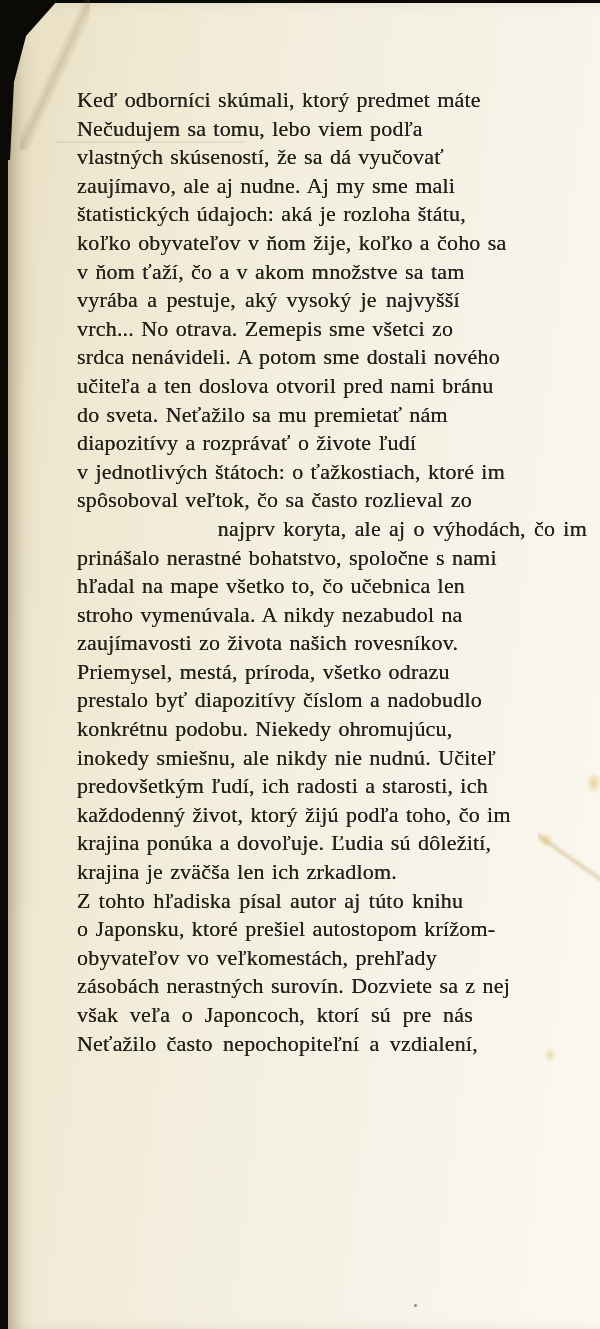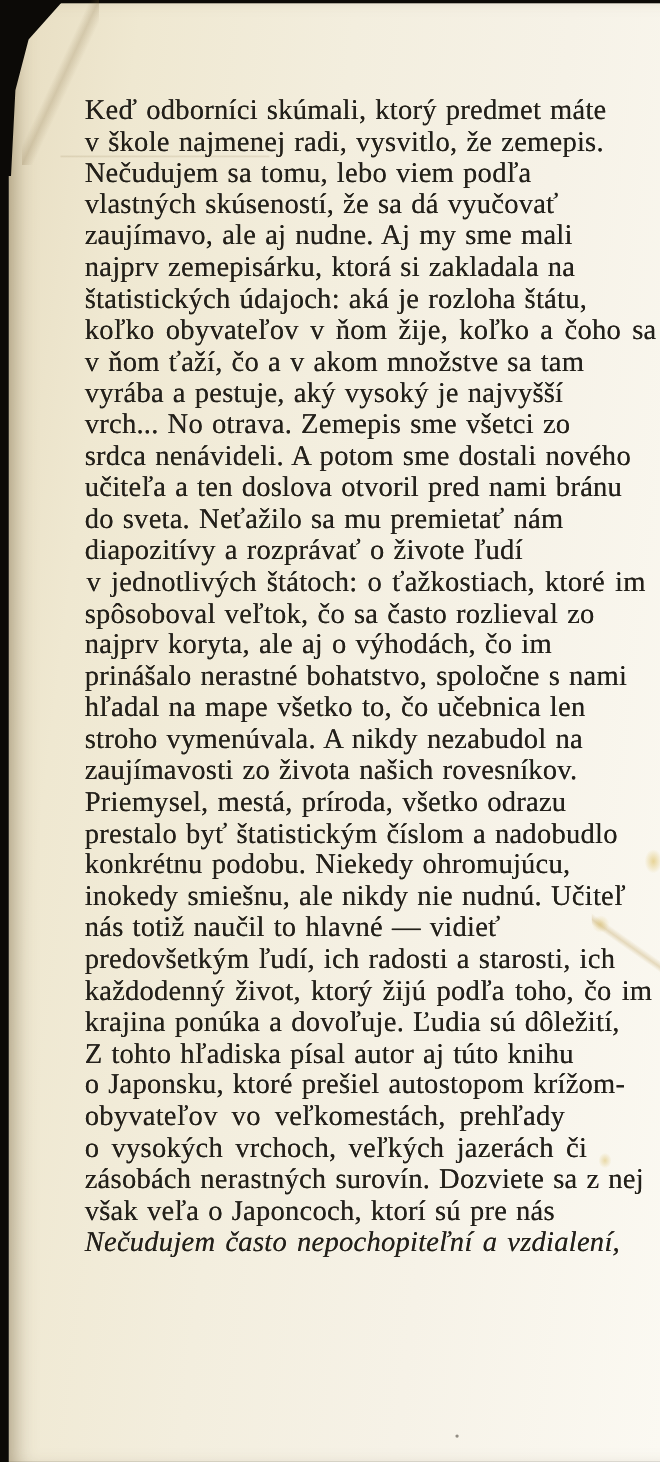--- a/index.html
+++ b/index.html
@@ -107,21 +107,21 @@
     border-radius: 50%;
     pointer-events: none;
   }
 
   
   .text-block {
     position: absolute;
     left: 77px;
     top: 86px;
     width: 510px;
-    font-size: 26px;
+    font-size: 22px;
     line-height: 28.6px;
     color: #23201a;
     letter-spacing: 0.2px;
     word-spacing: 1.5px;
     text-shadow: 0 0 0.5px rgba(35, 32, 26, 0.85);
   }
   .line { white-space: nowrap; }
   
   .line:nth-child(8)  { word-spacing: 3.5px; }
   .line:nth-child(16) { word-spacing: 2.5px; text-align: right; }
@@ -139,49 +139,46 @@
 <div class="crease-tl"></div>
 <div class="crease-top"></div>
 <div class="crease-right"></div>
 <div class="stain stain-1"></div>
 <div class="stain stain-2"></div>
 <div class="stain stain-3"></div>
 <div class="speck"></div>
 
 <div class="text-block">
     <div class="line">Keď odborníci skúmali, ktorý predmet máte</div>
-    <div class="line">v škole najmenej radi, vysvitlo, že zemepis.</div>
     <div class="line">Nečudujem sa tomu, lebo viem podľa</div>
     <div class="line">vlastných skúseností, že sa dá vyučovať</div>
     <div class="line">zaujímavo, ale aj nudne. Aj my sme mali</div>
-    <div class="line">najprv zemepisárku, ktorá si zakladala na</div>
     <div class="line">štatistických údajoch: aká je rozloha štátu,</div>
     <div class="line">koľko obyvateľov v ňom žije, koľko a čoho sa</div>
     <div class="line">v ňom ťaží, čo a v akom množstve sa tam</div>
     <div class="line">vyrába a pestuje, aký vysoký je najvyšší</div>
     <div class="line">vrch... No otrava. Zemepis sme všetci zo</div>
     <div class="line">srdca nenávideli. A potom sme dostali nového</div>
     <div class="line">učiteľa a ten doslova otvoril pred nami bránu</div>
     <div class="line">do sveta. Neťažilo sa mu premietať nám</div>
     <div class="line">diapozitívy a rozprávať o živote ľudí</div>
     <div class="line">v jednotlivých štátoch: o ťažkostiach, ktoré im</div>
     <div class="line">spôsoboval veľtok, čo sa často rozlieval zo</div>
     <div class="line">najprv koryta, ale aj o výhodách, čo im</div>
     <div class="line">prinášalo nerastné bohatstvo, spoločne s nami</div>
     <div class="line">hľadal na mape všetko to, čo učebnica len</div>
     <div class="line">stroho vymenúvala. A nikdy nezabudol na</div>
     <div class="line">zaujímavosti zo života našich rovesníkov.</div>
     <div class="line">Priemysel, mestá, príroda, všetko odrazu</div>
-    <div class="line">prestalo byť štatistickým číslom a nadobudlo</div>
+    <div class="line">prestalo byť diapozitívy číslom a nadobudlo</div>
     <div class="line">konkrétnu podobu. Niekedy ohromujúcu,</div>
     <div class="line">inokedy smiešnu, ale nikdy nie nudnú. Učiteľ</div>
-    <div class="line">nás totiž naučil to hlavné — vidieť</div>
     <div class="line">predovšetkým ľudí, ich radosti a starosti, ich</div>
     <div class="line">každodenný život, ktorý žijú podľa toho, čo im</div>
     <div class="line">krajina ponúka a dovoľuje. Ľudia sú dôležití,</div>
+    <div class="line">krajina je zväčša len ich zrkadlom.</div>
     <div class="line">Z tohto hľadiska písal autor aj túto knihu</div>
     <div class="line">o Japonsku, ktoré prešiel autostopom krížom-</div>
     <div class="line">obyvateľov vo veľkomestách, prehľady</div>
-    <div class="line">o vysokých vrchoch, veľkých jazerách či</div>
     <div class="line">zásobách nerastných surovín. Dozviete sa z nej</div>
     <div class="line">však veľa o Japoncoch, ktorí sú pre nás</div>
-    <div class="line">Nečudujem často nepochopiteľní a vzdialení,</div>
+    <div class="line">Neťažilo často nepochopiteľní a vzdialení,</div>
   </div>
 
 </body></html>

